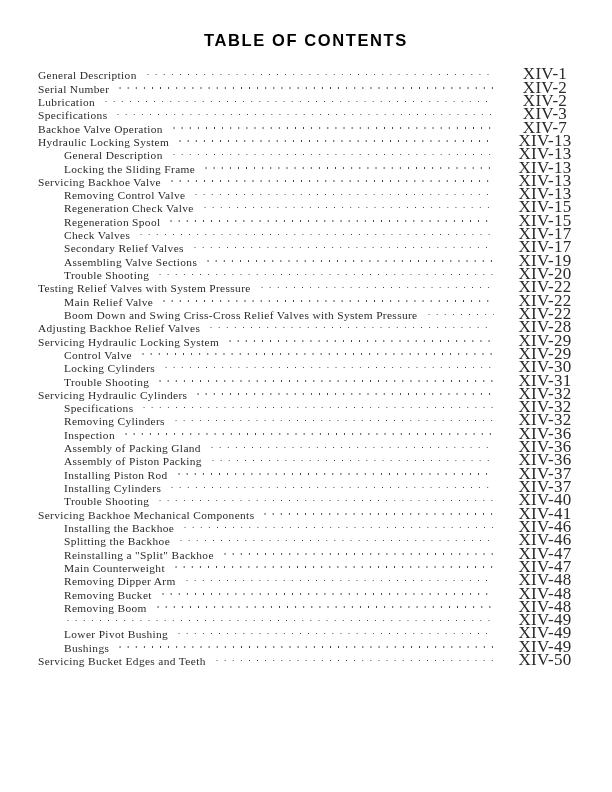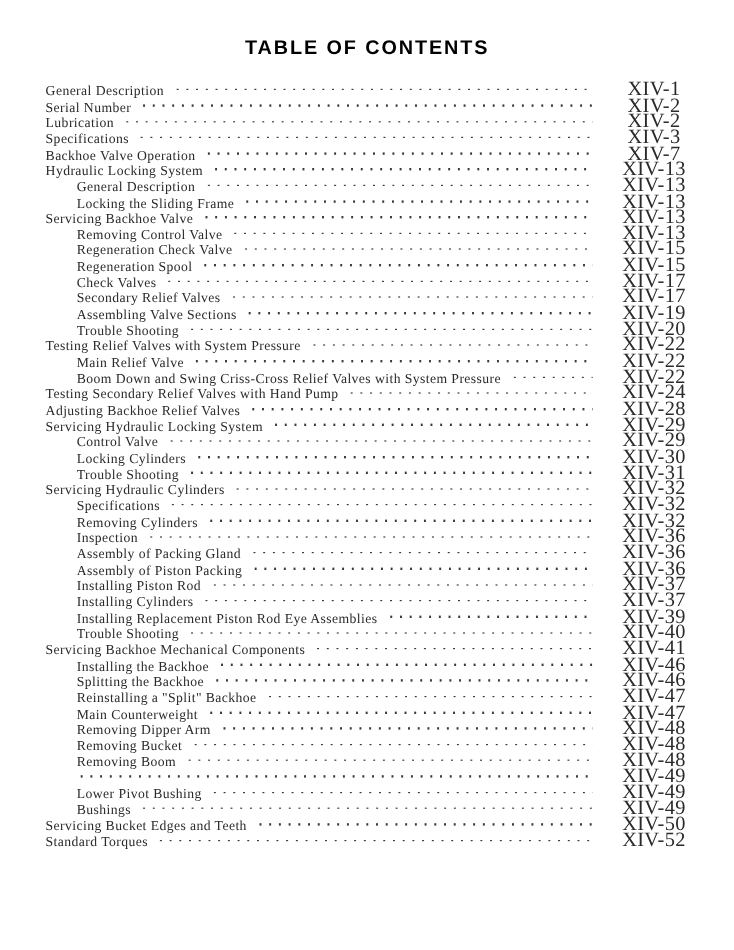--- a/index.html
+++ b/index.html
@@ -179,25 +179,20 @@
         <span class="entry-label">Main Relief Valve</span>
         <span class="entry-leader"></span>
         <span class="entry-page">XIV-22</span>
       </div>
       <div class="toc-entry level-2">
         <span class="entry-label">Boom Down and Swing Criss-Cross Relief Valves with System Pressure</span>
         <span class="entry-leader"></span>
         <span class="entry-page">XIV-22</span>
       </div>
       <div class="toc-entry level-1">
-        <span class="entry-label">Testing Secondary Relief Valves with Hand Pump</span>
-        <span class="entry-leader"></span>
-        <span class="entry-page">XIV-24</span>
-      </div>
-      <div class="toc-entry level-1">
         <span class="entry-label">Adjusting Backhoe Relief Valves</span>
         <span class="entry-leader"></span>
         <span class="entry-page">XIV-28</span>
       </div>
       <div class="toc-entry level-1">
         <span class="entry-label">Servicing Hydraulic Locking System</span>
         <span class="entry-leader"></span>
         <span class="entry-page">XIV-29</span>
       </div>
       <div class="toc-entry level-2">
@@ -249,25 +244,20 @@
         <span class="entry-label">Installing Piston Rod</span>
         <span class="entry-leader"></span>
         <span class="entry-page">XIV-37</span>
       </div>
       <div class="toc-entry level-2">
         <span class="entry-label">Installing Cylinders</span>
         <span class="entry-leader"></span>
         <span class="entry-page">XIV-37</span>
       </div>
       <div class="toc-entry level-2">
-        <span class="entry-label">Installing Replacement Piston Rod Eye Assemblies</span>
-        <span class="entry-leader"></span>
-        <span class="entry-page">XIV-39</span>
-      </div>
-      <div class="toc-entry level-2">
         <span class="entry-label">Trouble Shooting</span>
         <span class="entry-leader"></span>
         <span class="entry-page">XIV-40</span>
       </div>
       <div class="toc-entry level-1">
         <span class="entry-label">Servicing Backhoe Mechanical Components</span>
         <span class="entry-leader"></span>
         <span class="entry-page">XIV-41</span>
       </div>
       <div class="toc-entry level-2">
@@ -317,20 +307,15 @@
       <div class="toc-entry level-2">
         <span class="entry-label">Bushings</span>
         <span class="entry-leader"></span>
         <span class="entry-page">XIV-49</span>
       </div>
       <div class="toc-entry level-1">
         <span class="entry-label">Servicing Bucket Edges and Teeth</span>
         <span class="entry-leader"></span>
         <span class="entry-page">XIV-50</span>
       </div>
-      <div class="toc-entry level-1">
-        <span class="entry-label">Standard Torques</span>
-        <span class="entry-leader"></span>
-        <span class="entry-page">XIV-52</span>
-      </div>
     </div>
 
 </div>
 
 </body></html>

